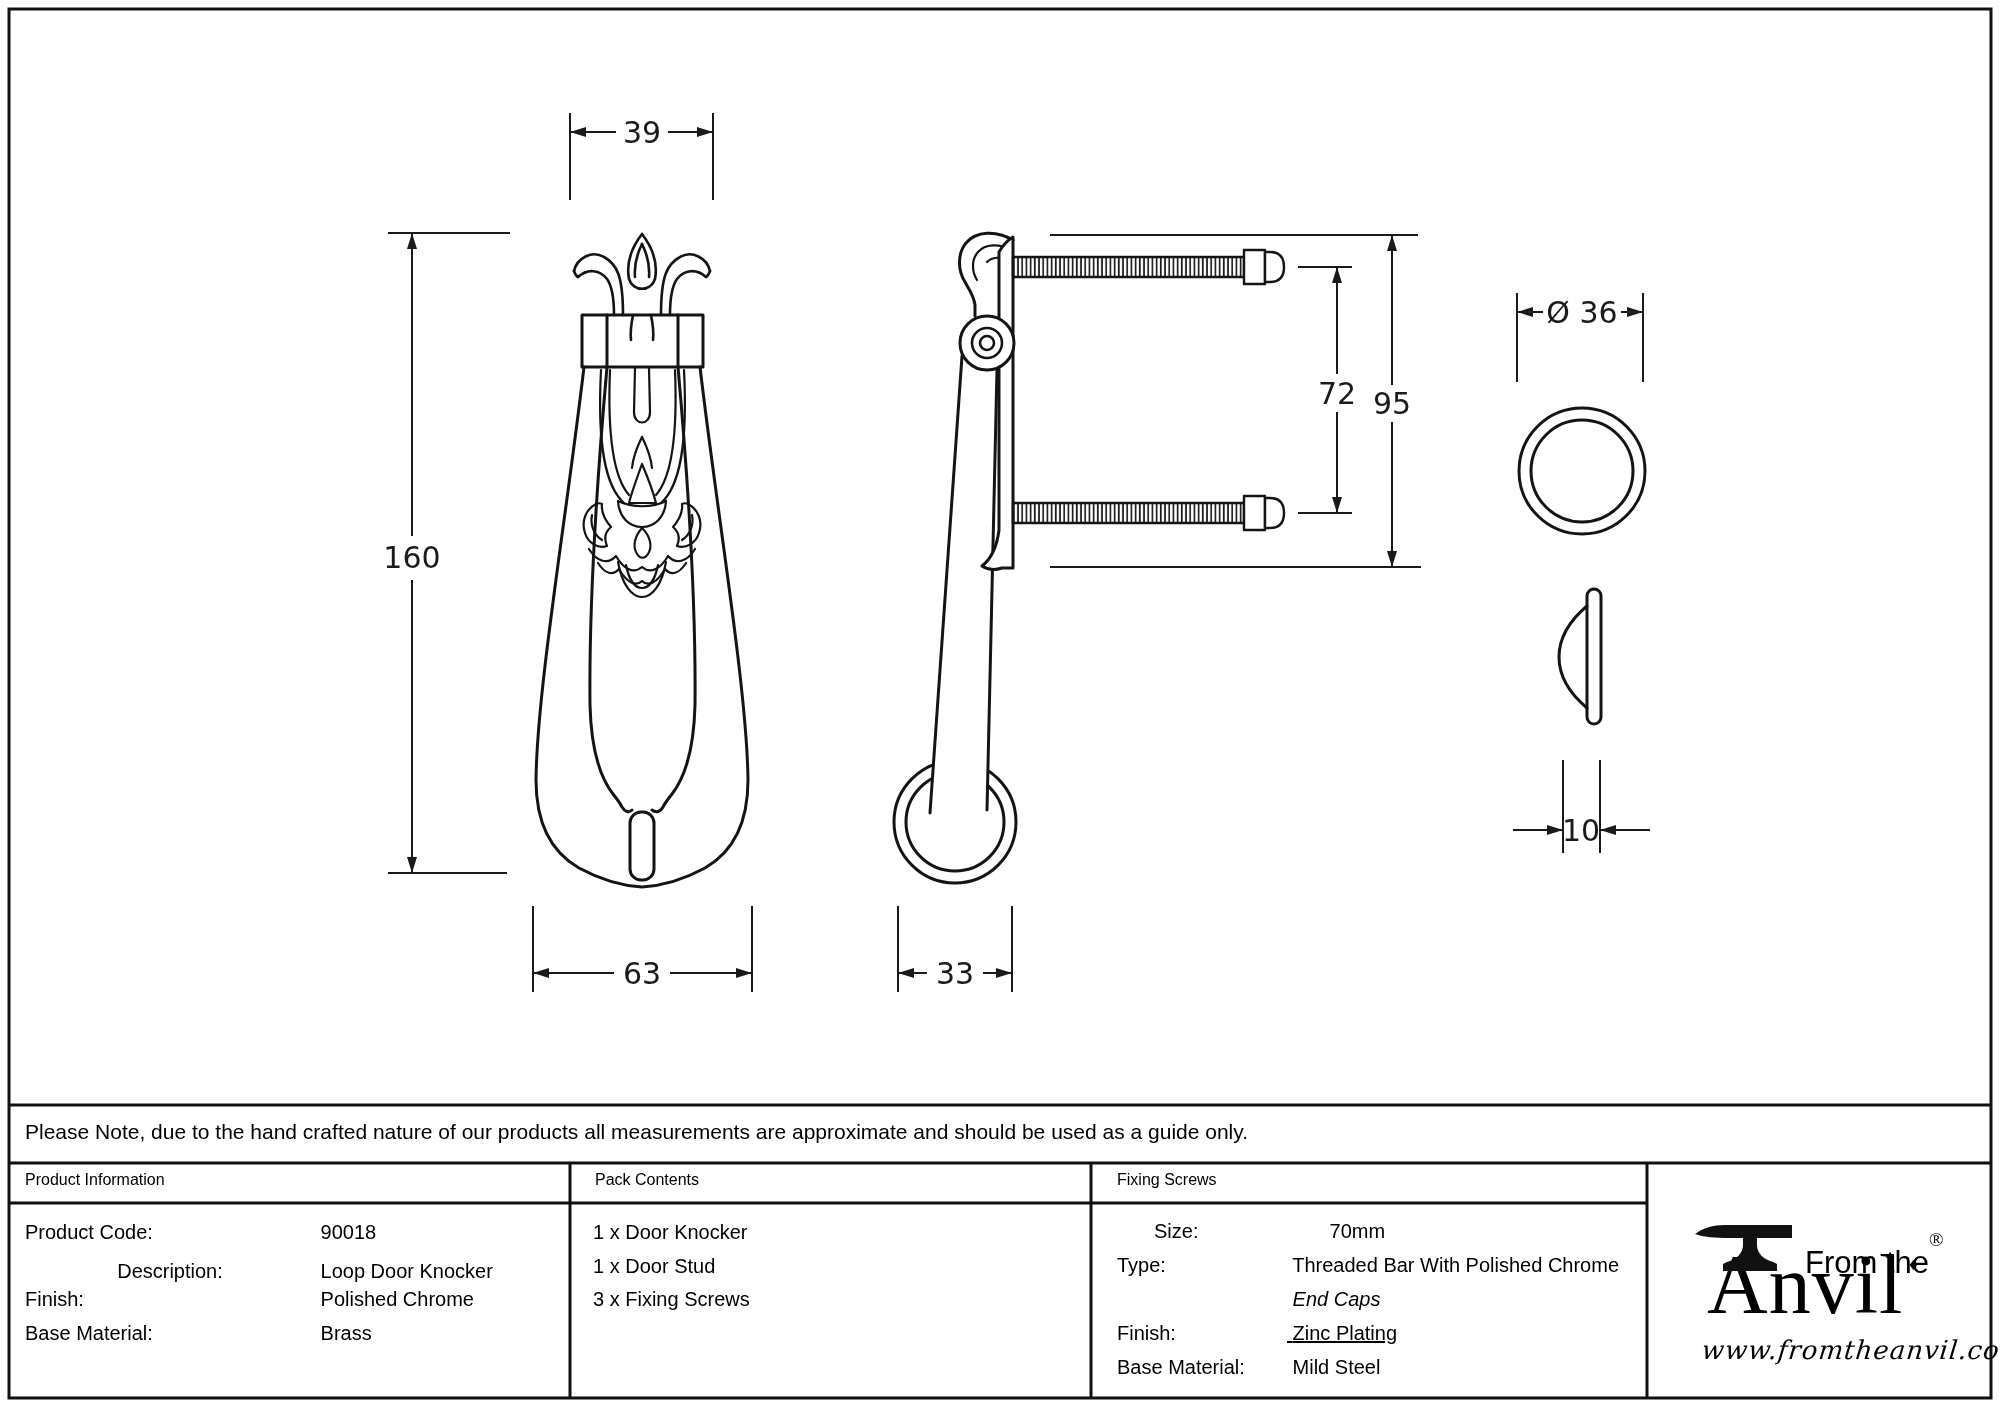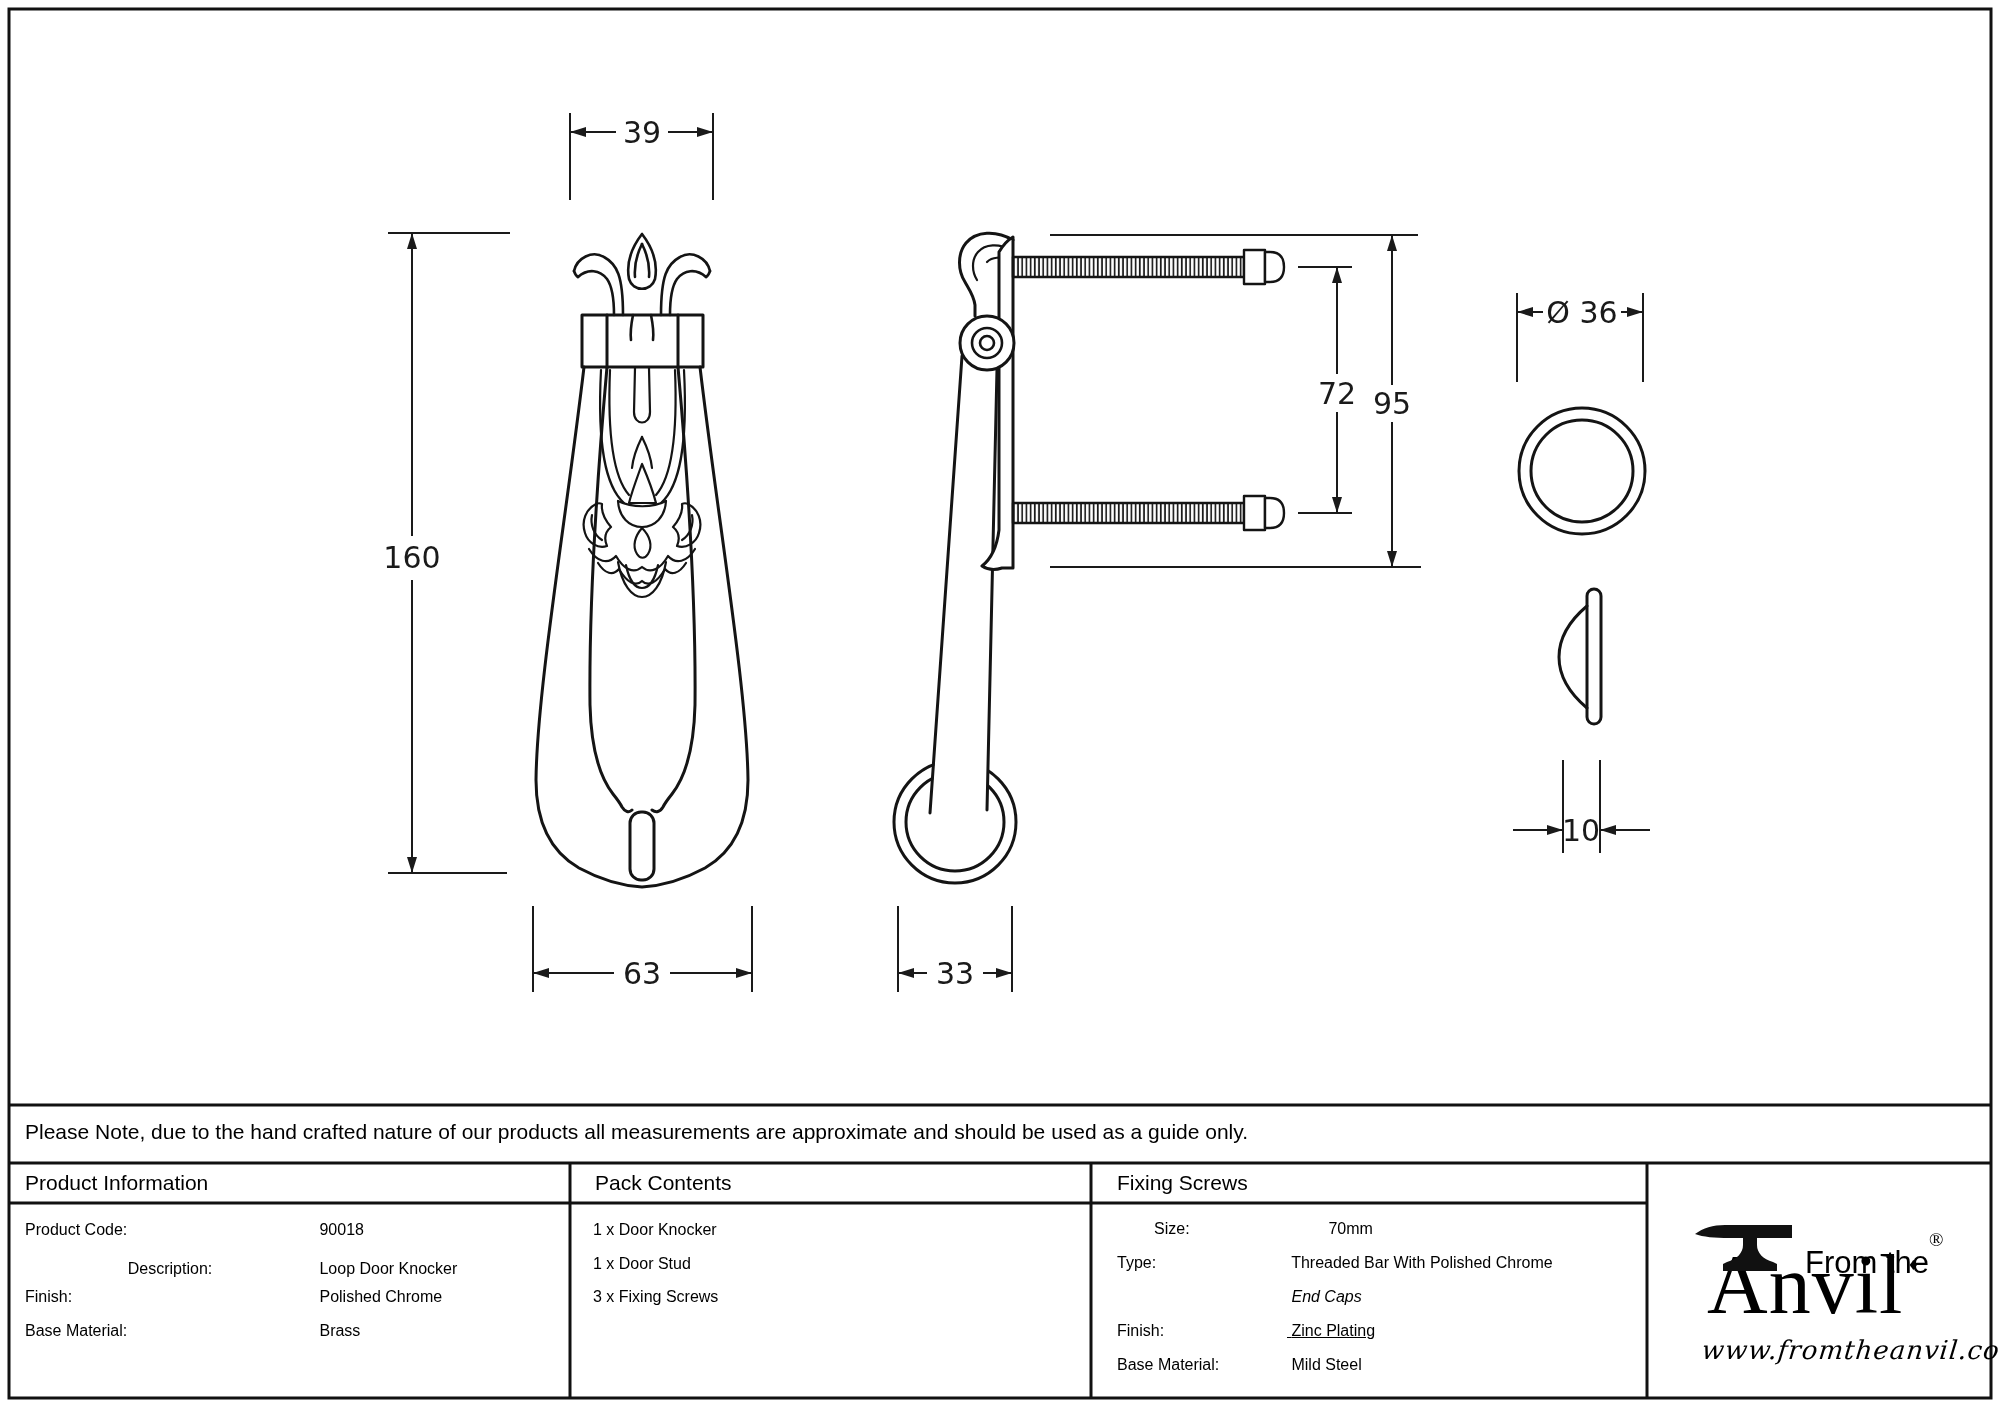--- a/index.html
+++ b/index.html
@@ -2,22 +2,22 @@
 <html><head>
 <meta charset="utf-8">
 <style>
   html,body{margin:0;padding:0;background:#fff;}
   #page{position:relative;width:2000px;height:1406px;background:#fff;
         font-family:"Liberation Sans",sans-serif;color:#000000;overflow:hidden;}
   svg{position:absolute;left:0;top:0;}
   .dimtext{font-family:"DejaVu Sans",sans-serif;font-size:30px;fill:#1a1a1a;}
   .abs{position:absolute;}
   .disclaimer{font-size:21px;white-space:nowrap;}
-  .thead{font-size:21px;white-space:nowrap;}
-  .row{position:absolute;white-space:nowrap;font-size:16px;}
+  .thead{font-size:16px;white-space:nowrap;}
+  .row{position:absolute;white-space:nowrap;font-size:20px;}
   .row .lbl{display:inline-block;}
   .pi-row .lbl{width:290px;}
   .fx-row .lbl{width:170px;}
   .logo-anvil-text{font-family:"Liberation Serif","DejaVu Serif",serif;font-size:84px;
                    line-height:1;letter-spacing:1px;}
   .logo-fromthe{font-family:Liberation Sans, sans-serif;font-size:31px;}
   .logo-diamond{font-size:17px;}
   .logo-reg{font-family:"Liberation Serif","DejaVu Serif",serif;font-size:19px;}
   .logo-url{font-family:"DejaVu Serif",serif;font-style:italic;font-size:26px;
             letter-spacing:1px;transform:skewX(-6deg);}

